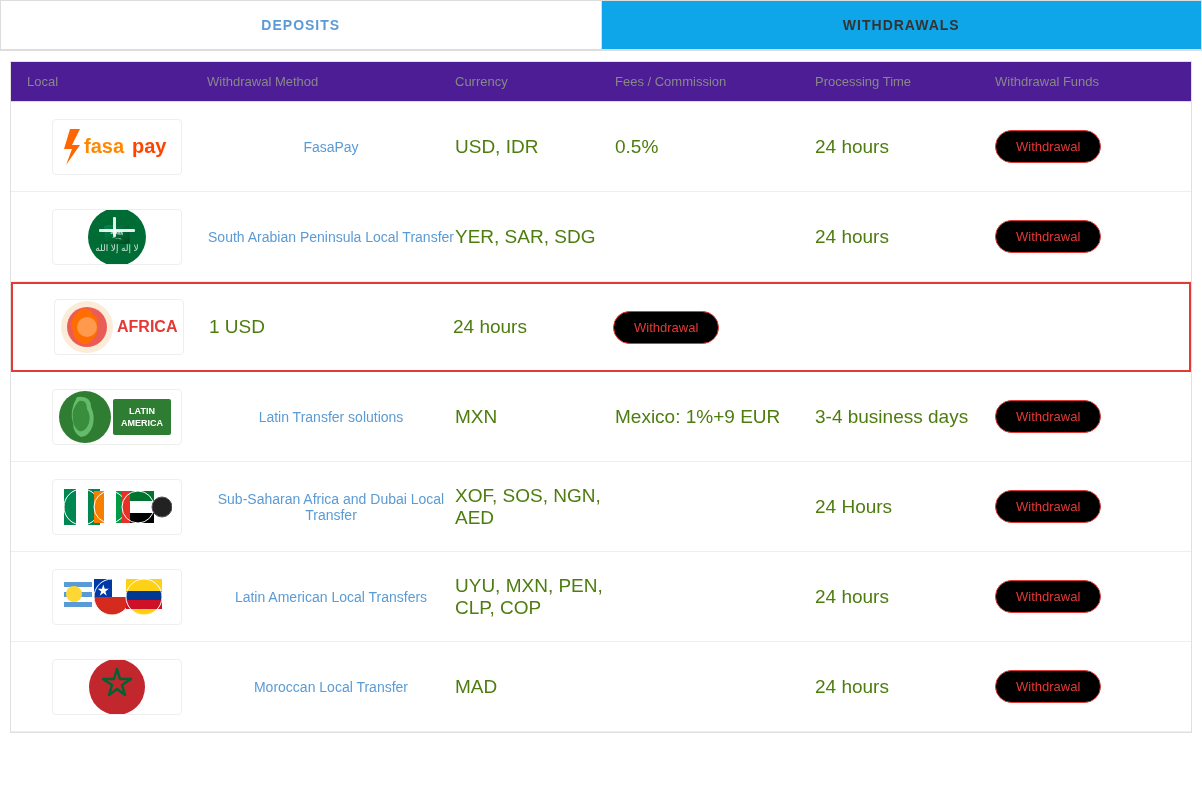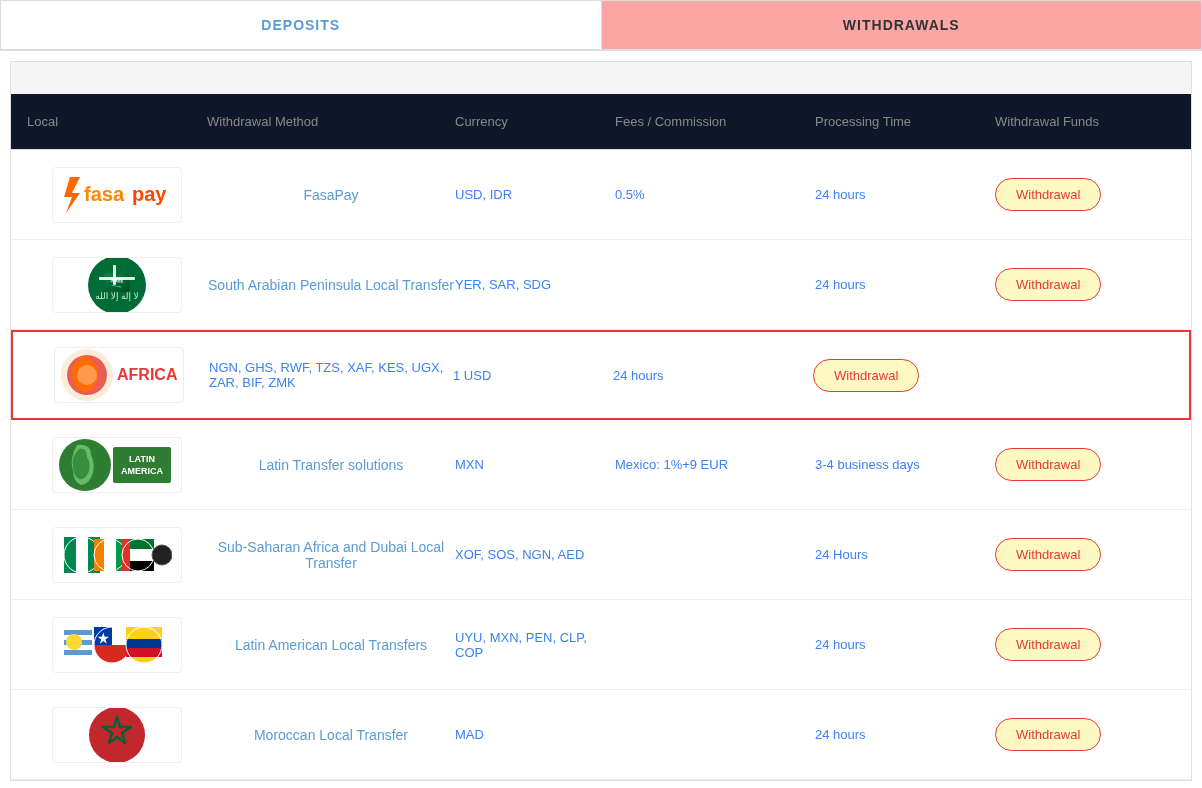--- a/index.html
+++ b/index.html
@@ -27,40 +27,39 @@
       border: 1px solid #ddd;
     }
 
     .tab-deposits {
       color: #5b9bd5;
       background: #fff;
       border-right: none;
     }
 
     .tab-withdrawals {
-      background: #fca5a5;
+      background: #0ea5e9;
       color: #333;
       font-weight: 700;
       border-left: 1px solid #ddd;
     }
 
     .table-container {
       background: #f5f5f5;
       padding: 0;
       margin: 10px;
       border: 1px solid #e0e0e0;
     }
 
     .table-header {
       display: grid;
       grid-template-columns: 180px 1fr 160px 200px 180px 180px;
-      background: #0f172a;
-      padding: 20px 16px;
+      background: #4c1d95;
+      padding: 12px 16px;
       border-bottom: 1px solid #ddd;
-      margin-top: 32px;
     }
 
     .table-header-cell {
       color: #888;
       font-size: 13px;
       font-weight: 400;
     }
 
     .table-row {
       display: grid;
@@ -95,28 +94,28 @@
       overflow: hidden;
     }
 
     .method-name {
       color: #5b9bd5;
       font-size: 14px;
       text-align: center;
     }
 
     .currency-cell, .fees-cell, .processing-cell {
-      color: #3b82f6;
-      font-size: 13px;
+      color: #4d7c0f;
+      font-size: 19px;
     }
 
     .withdrawal-btn {
       border: 1.5px solid #e53935;
       color: #e53935;
-      background: #fef9c3;
+      background: #000000;
       border-radius: 20px;
       padding: 8px 20px;
       cursor: pointer;
       font-size: 13px;
       font-weight: 500;
       white-space: nowrap;
       display: inline-block;
       text-align: center;
     }
   </style>
@@ -195,21 +194,20 @@
           <circle cx="28" cy="30" r="26" fill="#e57c00" opacity="0.15"></circle>
           <ellipse cx="28" cy="30" r="18" ry="20" fill="#e53935" opacity="0.8"></ellipse>
 
           <path d="M22,12 Q32,10 34,18 Q40,20 38,28 Q40,36 34,42 Q28,50 22,46 Q14,42 14,34 Q10,26 16,18 Z" fill="#ff6d00"></path>
           <circle cx="28" cy="30" r="10" fill="white" opacity="0.3"></circle>
 
           <text x="58" y="35" font-family="Arial" font-weight="bold" font-size="16" fill="#e53935">AFRICA</text>
         </svg>
       </div>
     </div>
-    <div class="currency-cell">NGN, GHS, RWF, TZS, XAF, KES, UGX, ZAR, BIF, ZMK</div>
     <div class="fees-cell">1 USD</div>
     <div class="processing-cell">24 hours</div>
     <div>
       <button class="withdrawal-btn">Withdrawal</button>
     </div>
   </div>
 
   <div class="table-row">
     <div class="logo-cell">
       <div class="logo-box">

